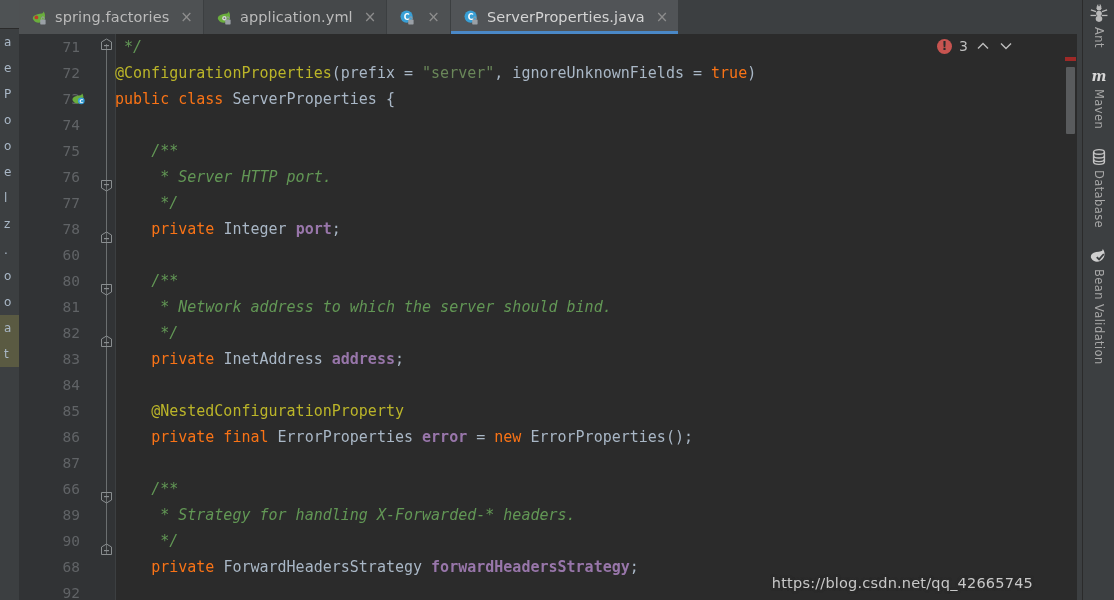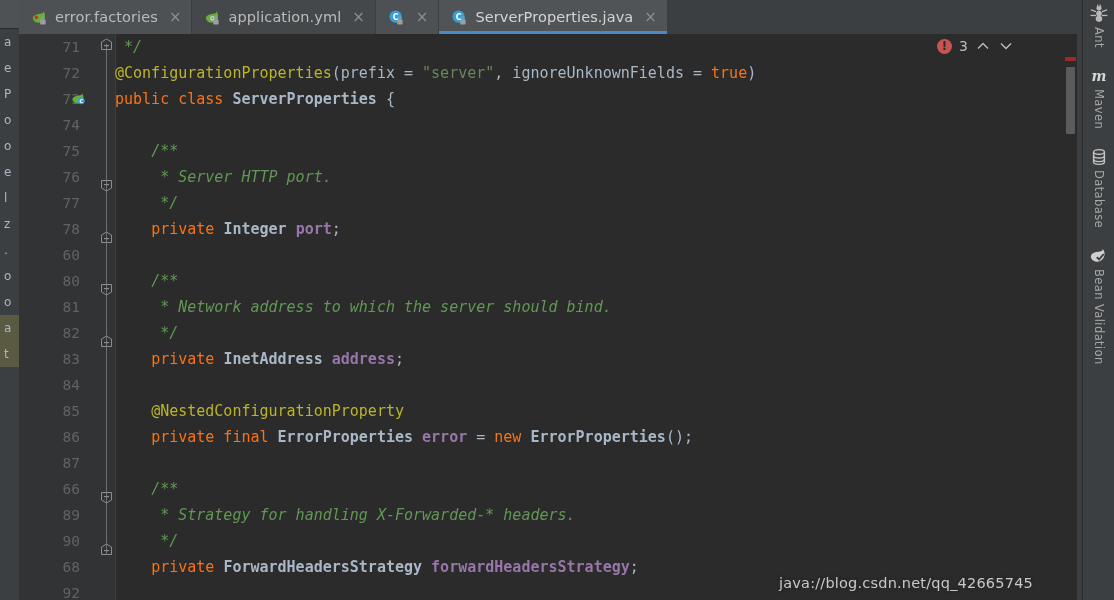--- a/index.html
+++ b/index.html
@@ -143,21 +143,21 @@
   }
   .fold-box {
     position: absolute; left: 2px; width: 13px; height: 13px;
   }
 
   
   .t-kw      { color: #f97316; }
   .t-anno    { color: #bbb529; }
   .t-cmt     { color: #629755; font-style: italic; }
   .t-str     { color: #6a8759; }
-  .t-type    { color: #a9b7c6; font-weight: bold; }
+  .t-type    { color: #a9b7c6; }
   .t-field   { color: #9876aa; font-weight: bold; }
   .t-plain   { color: #a9b7c6; }
 
   
   .watermark {
     position: absolute; right: 44px; bottom: 9px;
     font-size: 14.5px; color: #c8c8c8; letter-spacing: .2px;
     font-family: "DejaVu Sans", sans-serif;
     text-shadow: 0 0 3px #2b2b2b, 0 0 3px #2b2b2b;
   }
@@ -187,21 +187,21 @@
   </div>
 
   <div class="tabbar" id="tabbar">
       <div class="tab">
         <svg viewBox="0 0 17 17" class="ic" style="width: 17px; height: 17px;">
           <path d="M2.2 10.5c2.6 4.8 8.6 4 11-0.2 1.5-2.6 1-6-0.8-8 0.2 1.2-0.6 2-1.6 2.2-2.4 0.5-6.2 0.6-8 2.6-1.2 1.3-1.2 2.6-0.6 3.4z" fill="#6aad3d"></path>
           <circle cx="5.4" cy="8.4" r="1.9" fill="#c0392b"></circle>
           <rect x="9.2" y="10.4" width="5.4" height="5" rx="0.7" fill="#9aa0a6"></rect>
           <path d="M10.6 10.4v-1.2a1.3 1.3 0 0 1 2.6 0v1.2" fill="none" stroke="#9aa0a6" stroke-width="1"></path>
         </svg>
-        <span class="tabtext">error.factories</span>
+        <span class="tabtext">spring.factories</span>
         <span class="close">×</span>
       </div>
       <div class="tab alt">
         <svg viewBox="0 0 17 17" class="ic" style="width: 17px; height: 17px;">
           <path d="M2.2 10.5c2.6 4.8 8.6 4 11-0.2 1.5-2.6 1-6-0.8-8 0.2 1.2-0.6 2-1.6 2.2-2.4 0.5-6.2 0.6-8 2.6-1.2 1.3-1.2 2.6-0.6 3.4z" fill="#6aad3d"></path>
           <circle cx="8.4" cy="9.2" r="2.2" fill="#d8d8d8"></circle>
           <circle cx="8.4" cy="9.2" r="0.9" fill="#6f6f6f"></circle>
           <rect x="9.2" y="10.4" width="5.4" height="5" rx="0.7" fill="#9aa0a6"></rect>
           <path d="M10.6 10.4v-1.2a1.3 1.3 0 0 1 2.6 0v1.2" fill="none" stroke="#9aa0a6" stroke-width="1"></path>
         </svg>
@@ -305,21 +305,21 @@
       <svg class="chev" viewBox="0 0 16 16">
         <path d="M3 5.5L8 10.5l5-5" fill="none" stroke="#bdbdbd" stroke-width="1.4"></path>
       </svg>
     </div>
 
     <div class="stripe-col">
       <div class="err-stripe"></div>
       <div class="sb-thumb"></div>
     </div>
 
-    <div class="watermark">java://blog.csdn.net/qq_42665745</div>
+    <div class="watermark">https://blog.csdn.net/qq_42665745</div>
   </div>
 
   <div class="rightbar" id="rightbar">
       <div class="rb-item">
         <svg viewBox="0 0 17 17" class="ic rb-ic" style="width: 20px; height: 20px;">
           <g fill="#b9b9b9">
             <ellipse cx="8.5" cy="3.6" rx="2.1" ry="1.9"></ellipse>
             <ellipse cx="8.5" cy="8" rx="2.4" ry="2.2"></ellipse>
             <ellipse cx="8.5" cy="12.6" rx="2.8" ry="2.6"></ellipse>
             <rect x="1.5" y="5.2" width="4.6" height="1.1" transform="rotate(20 3.8 5.7)"></rect>

